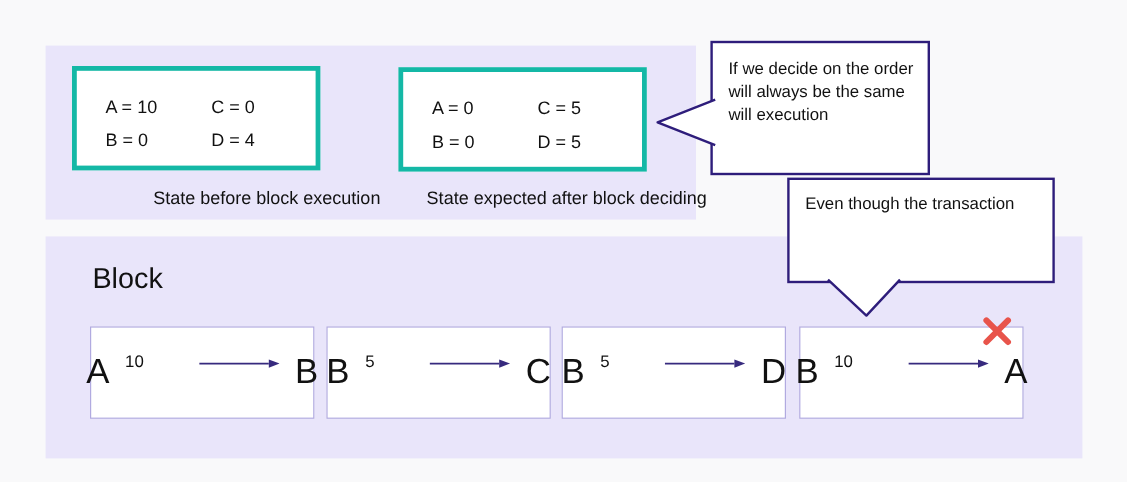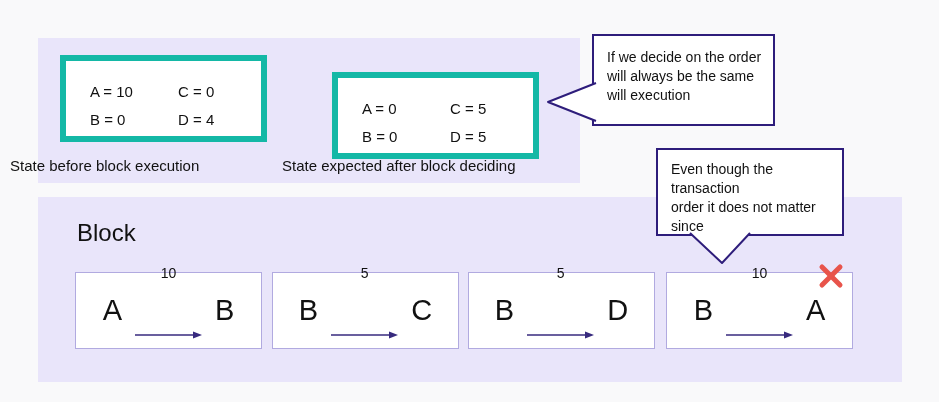--- a/index.html
+++ b/index.html
@@ -18,52 +18,52 @@
     position:absolute;
     background:#e9e5fa;
   }
   .top-panel{left:38px;top:38px;width:542px;height:145px;}
   .bottom-panel{left:38px;top:197px;width:864px;height:185px;}
 
   .state-box{
     position:absolute;
     box-sizing:border-box;
     background:#ffffff;
-    border:6px solid #14b8a6;
+    border:4px solid #14b8a6;
     width:207px;height:87px;
     display:grid;
     grid-template-columns:88px auto;
     align-content:start;
     padding:17px 0 0 24px;
     font-size:15px;
     line-height:28px;
   }
   .state-box.before{left:60px;top:55px;}
-  .state-box.after{left:332px;top:56px;margin-top:16px;}
+  .state-box.after{left:332px;top:56px;}
 
   .state-label{
     position:absolute;
     top:157px;
     font-size:15px;
-    text-align:left;
+    text-align:right;
     white-space:nowrap;
   }
   .state-label.before{left:10px;width:307px;}
   .state-label.after{left:282px;width:307px;}
 
   .callout{
     position:absolute;
     box-sizing:border-box;
     background:#ffffff;
     border:2px solid #2e1d7b;
     font-size:14px;
     line-height:19px;
   }
-  .callout.order{left:592px;top:34px;width:183px;height:92px;padding:12px 8px 0 13px;}
-  .callout.revert{left:656px;top:148px;width:188px;height:88px;padding:10px 8px 0 13px;}
+  .callout.order{left:592px;top:34px;width:183px;height:112px;padding:12px 8px 0 13px;}
+  .callout.revert{left:656px;top:148px;width:223px;height:88px;padding:10px 8px 0 13px;}
   .tail{position:absolute;}
   .tail.order{left:545px;top:80px;}
   .tail.revert{left:687px;top:232px;}
 
   .block-title{
     position:absolute;
     left:77px;top:219px;
     font-size:24px;
   }
 
@@ -78,21 +78,21 @@
     justify-content:center;
     gap:13px;
   }
   .tx-box.t0{left:75px;}
   .tx-box.t1{left:272px;}
   .tx-box.t2{left:468px;}
   .tx-box.t3{left:666px;}
   .tx-letter{font-size:29px;}
   .arrow-group{
     display:flex;
-    flex-direction:column;
+    flex-direction:row;
     align-items:center;
     transform:translateY(-8px);
     gap:46px;
   }
   .amount{font-size:14px;margin-bottom:3px;}
   .reject-x{position:absolute;left:818px;top:263px;}
 </style>
 </head>
 <body>
 
@@ -176,19 +176,18 @@
     <span class="tx-letter">A</span>
   </div>
 
   <svg class="reject-x" width="26" height="26" viewBox="0 0 26 26">
     <line x1="4" y1="4" x2="22" y2="22" stroke="#e8544b" stroke-width="5" stroke-linecap="round"></line>
     <line x1="22" y1="4" x2="4" y2="22" stroke="#e8544b" stroke-width="5" stroke-linecap="round"></line>
   </svg>
 
   <div class="callout revert">
     <div>Even though the transaction</div>
-    <div>order it does not matter since</div>
   </div>
   <svg class="tail revert" width="66" height="34" viewBox="0 0 66 34">
     <path d="M3 1 L35 31 L63 1" fill="#ffffff" stroke="#2e1d7b" stroke-width="2" stroke-linejoin="round"></path>
   </svg>
 
 </div>
 
 </body></html>

